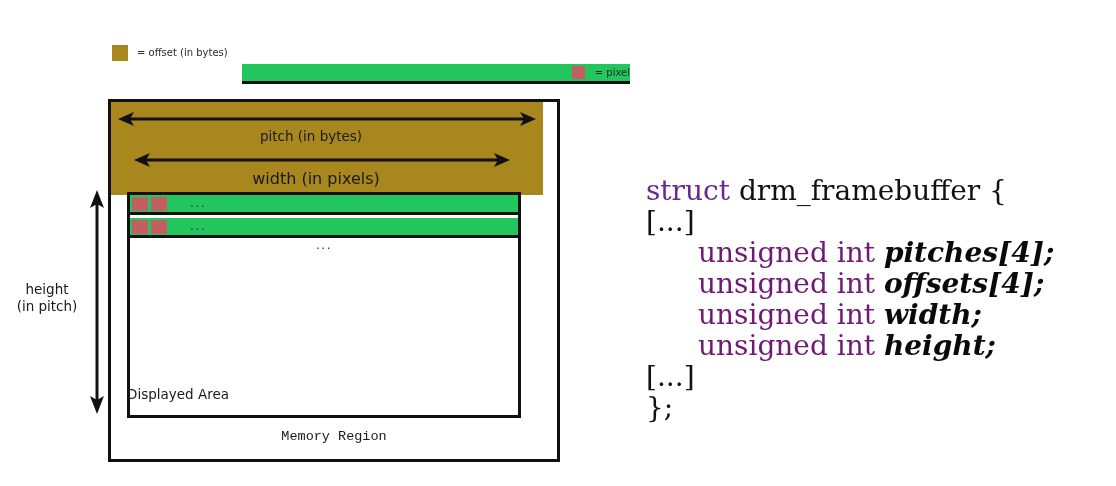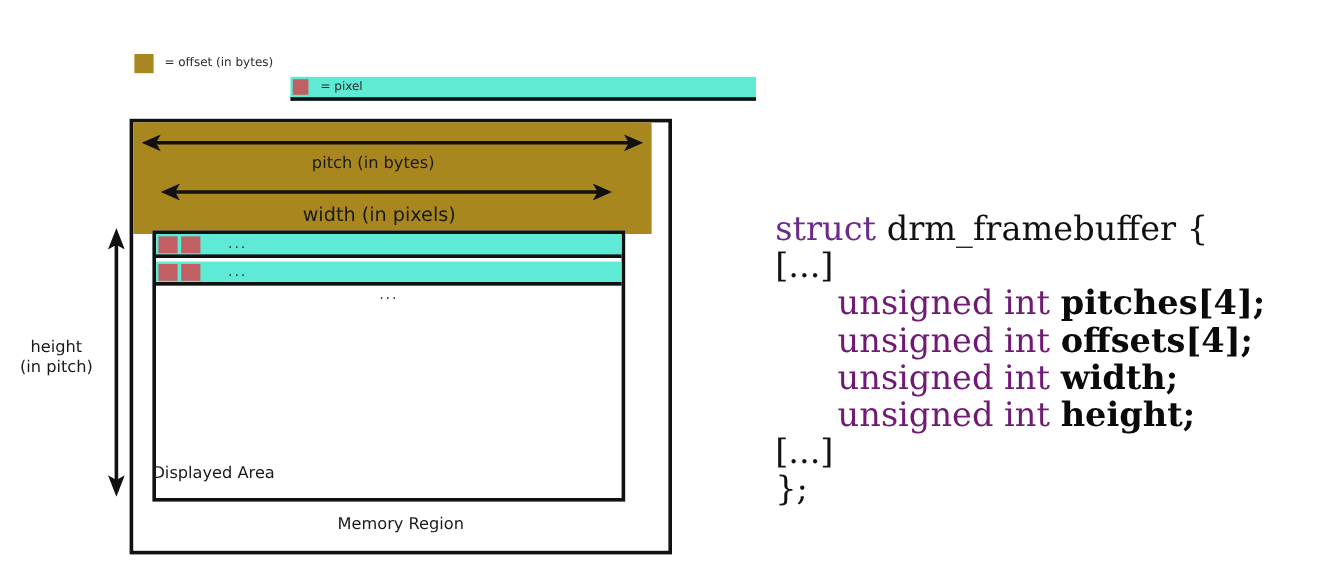--- a/index.html
+++ b/index.html
@@ -122,21 +122,22 @@
   }
 
   
   .pixel-row {
     position: absolute;
     left: 130px;
     width: 388px;
     height: 20px;
     border-bottom: 3px solid #111;
     box-sizing: border-box;
-    background: #5eead4;
+    background: #22c55e;
+    justify-content: flex-end;
   }
   #pixel-row-1 { top: 195px; }
   #pixel-row-2 { top: 218px; }
   .pixel-cell {
     position: absolute;
     top: 2px;
     width: 16px;
     height: 14px;
     background: #c25f63;
   }
@@ -173,20 +174,21 @@
     color: #1a1a1a;
   }
   #memory-region-label {
     position: absolute;
     left: 108px;
     top: 429px;
     width: 452px;
     text-align: center;
     font-size: 13.5px;
     color: #1a1a1a;
+    font-family: Liberation Mono, monospace;
   }
 
   
   #height-arrow {
     position: absolute;
     left: 90px;
     top: 190px;
     width: 14px;
     height: 224px;
   }
@@ -210,21 +212,21 @@
     font-size: 28px;
     line-height: 31px;
     color: #111111;
     white-space: pre;
     margin-top: 48px;
   }
   .code-line { height: 31px; }
   .code-line.indent { padding-left: 52px; }
   .kw-struct { color: #6a2a8f; }
   .type-dim  { color: #701a75; }
-  .member    { color: #0a0a0a; font-weight: bold; }
+  .member    { color: #0a0a0a; font-weight: bold; font-style: italic; }
   .plain     { color: #111111; }
 </style>
 </head>
 <body>
 
 <div id="legend">
   <div class="legend-row">
     <span class="legend-swatch offset"></span>
     <span class="legend-text">= offset (in bytes)</span>
   </div>

